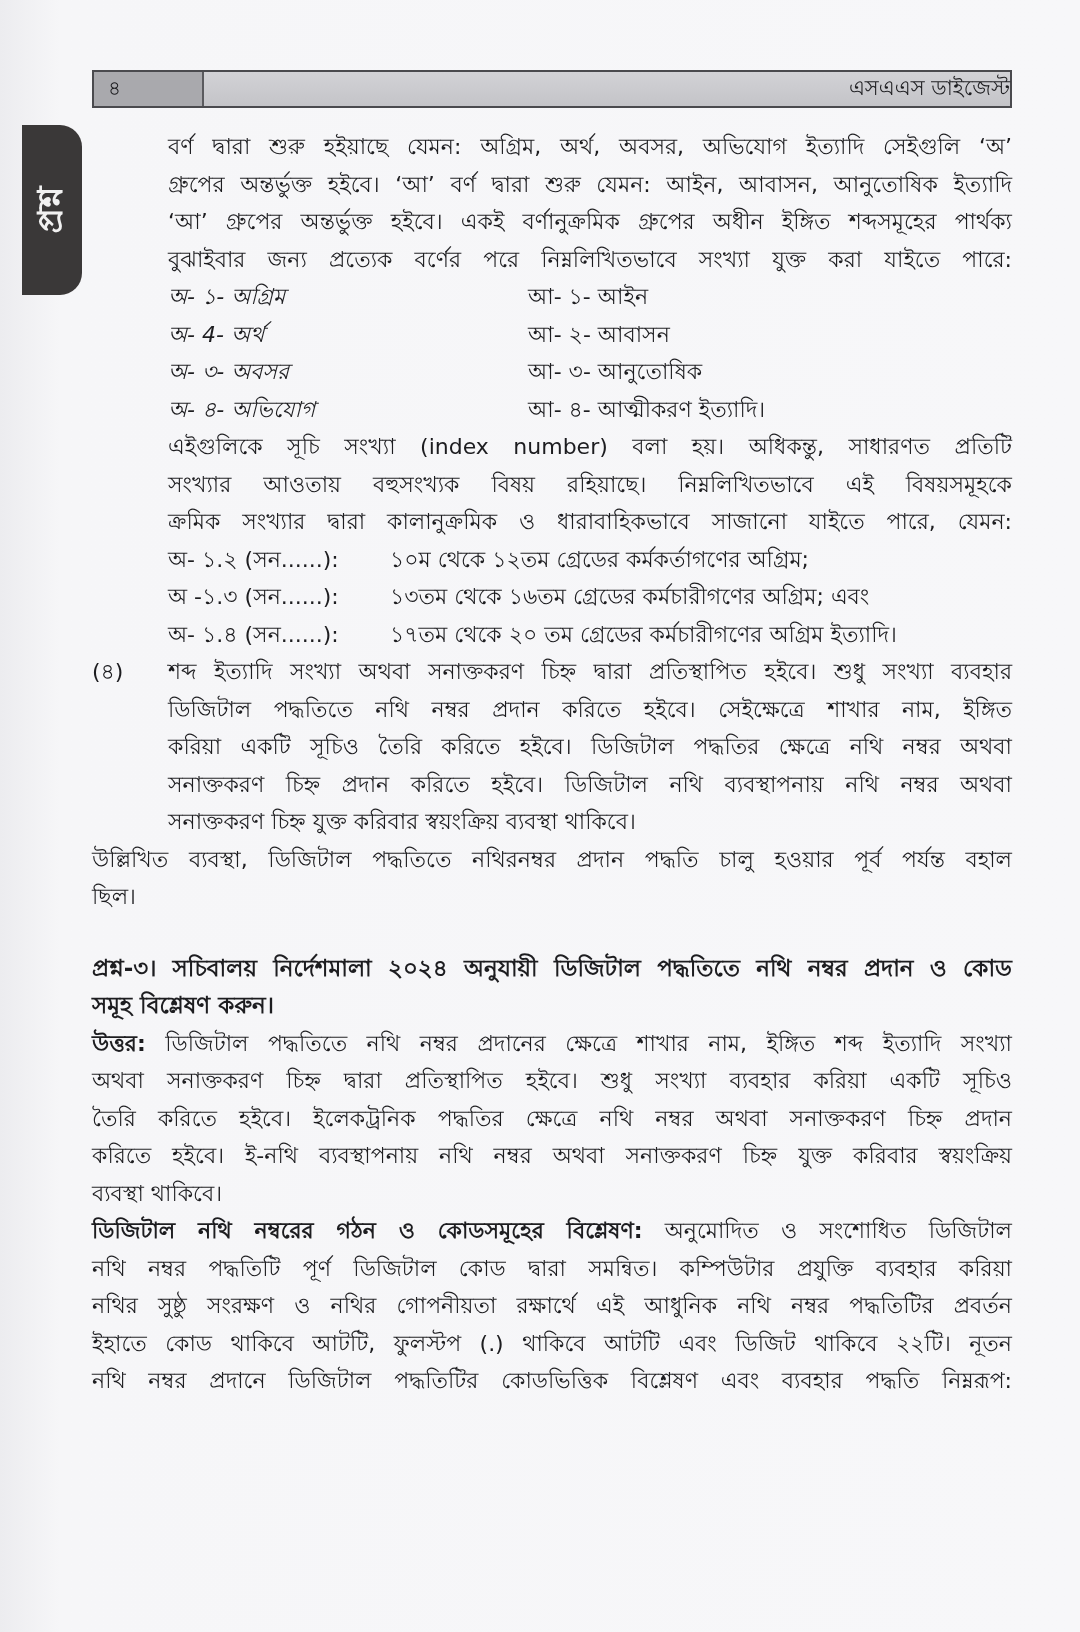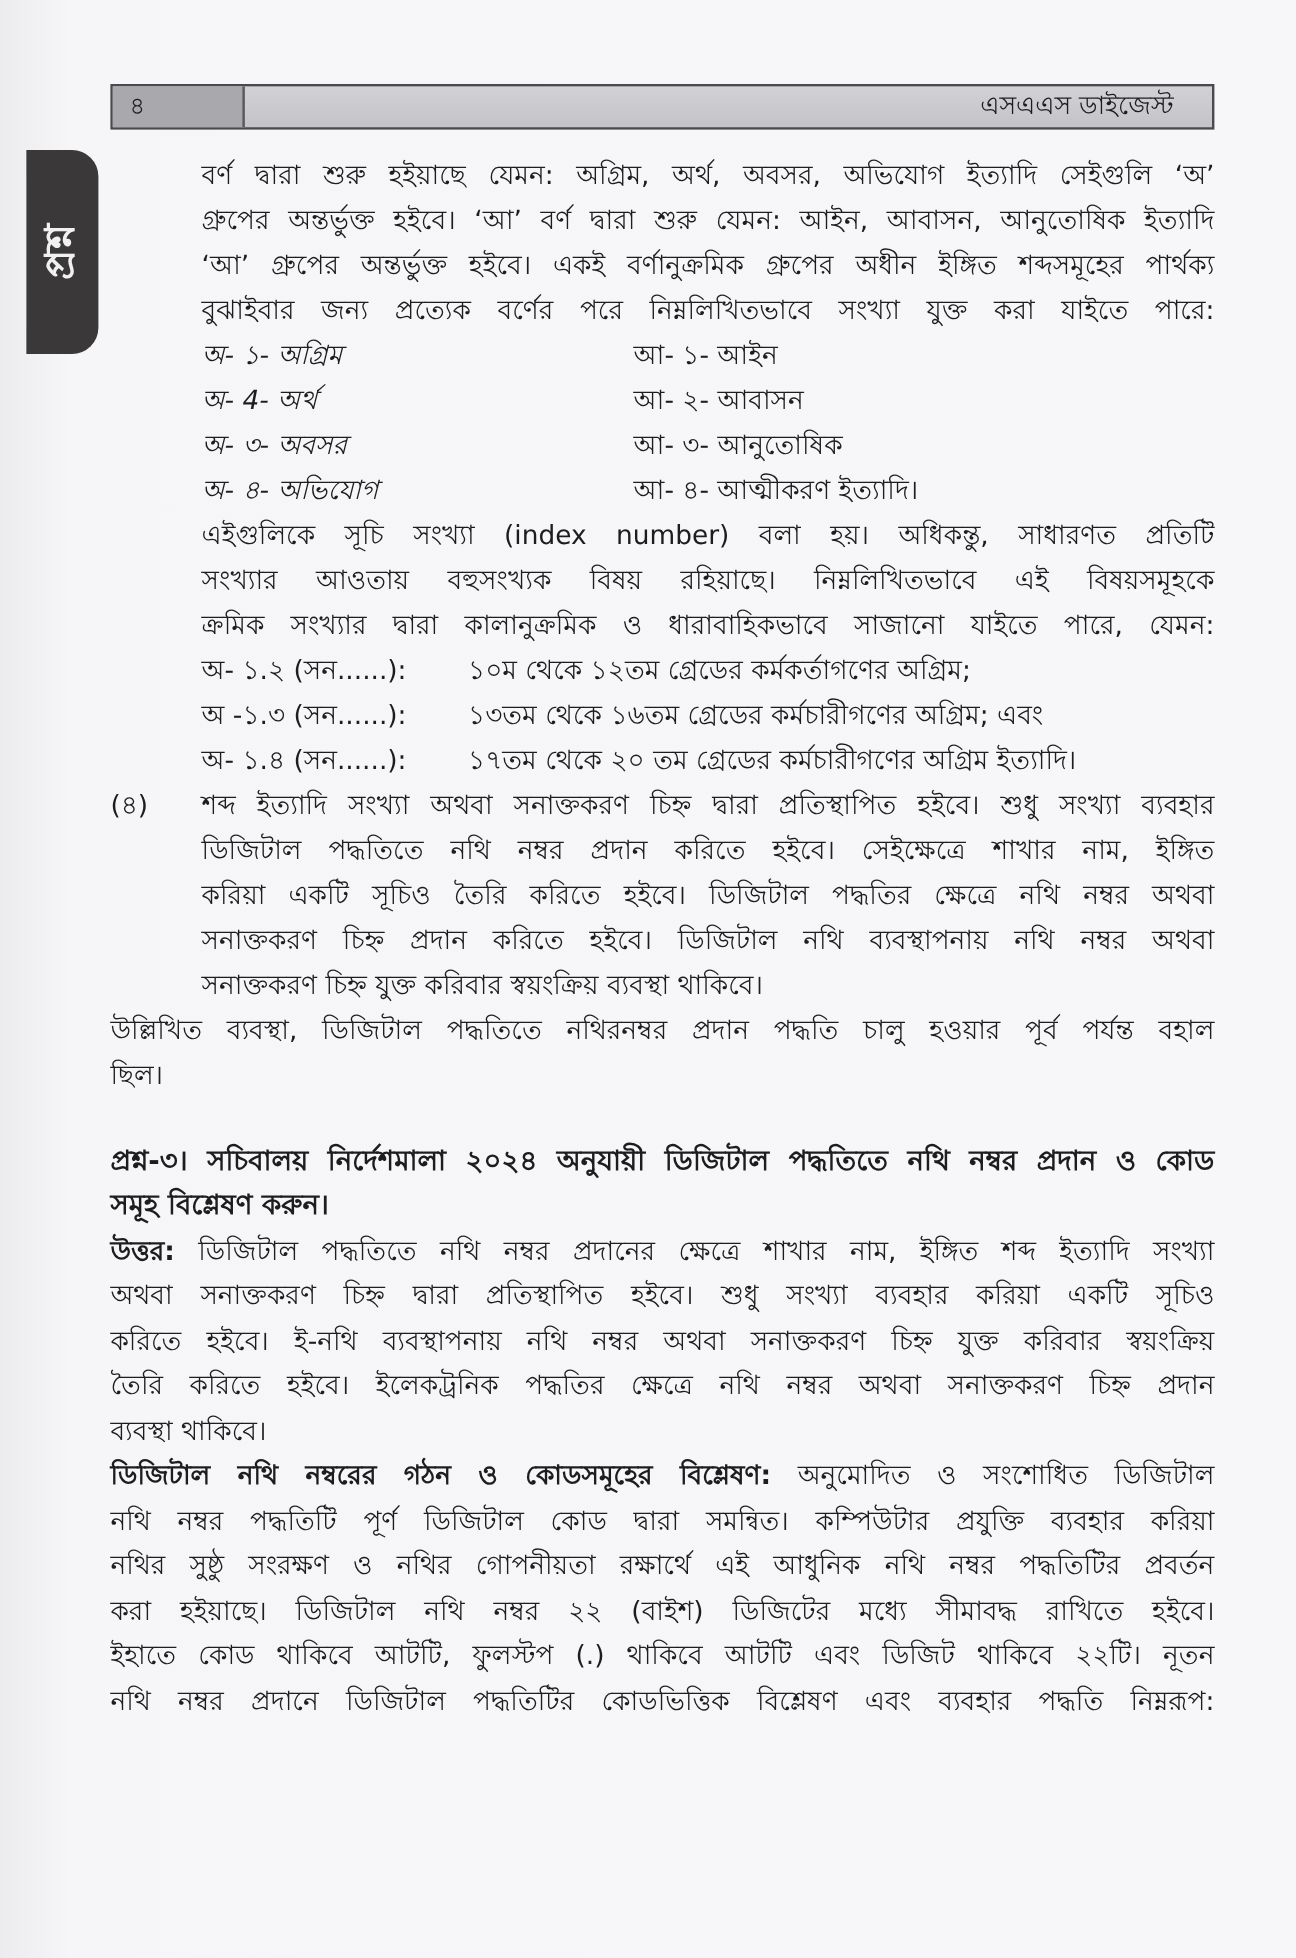--- a/index.html
+++ b/index.html
@@ -15,21 +15,21 @@
     position: absolute; left: 92px; top: 70px; width: 920px; height: 38px;
     border: 2px solid #4a4a4e; box-sizing: border-box;
     background: linear-gradient(180deg, #d2d2d6, #c4c4c8);
     display: flex; align-items: center;
   }
   .header .pageno {
     width: 110px; height: 100%; background: #a9a9ad; border-right: 2px solid #5a5a5e;
     display: flex; align-items: center; padding-left: 14px; box-sizing: border-box;
     font-size: 20px;
   }
-  .header .booktitle { margin-left: auto; padding-right: 32px; font-size: 21px; }
+  .header .booktitle { margin-left: auto; padding-right: 0; font-size: 21px; }
   .sidetab {
     position: absolute; left: 22px; top: 125px; width: 60px; height: 170px;
     background: #3a3838; border-radius: 0 22px 22px 0;
   }
   .sidetab span {
     position: absolute; left: 50%; top: 50%;
     transform: translate(-50%, -50%) rotate(-90deg);
     color: #f1f1f1; font-size: 34px; font-weight: bold; white-space: nowrap;
   }
   .body { position: absolute; left: 92px; top: 128px; width: 920px; font-size: 22px; line-height: 37.5px; }
@@ -129,28 +129,27 @@
     <div class="gap"></div>
 
     <div class="q">
       <div class="line just">প্রশ্ন-৩। সচিবালয় নির্দেশমালা ২০২৪ অনুযায়ী ডিজিটাল পদ্ধতিতে নথি নম্বর প্রদান ও কোড</div>
       <div class="line">সমূহ বিশ্লেষণ করুন।</div>
     </div>
 
     <div>
       <div class="line just"><span class="bold">উত্তর:</span><span> ডিজিটাল পদ্ধতিতে নথি নম্বর প্রদানের ক্ষেত্রে শাখার নাম, ইঙ্গিত শব্দ ইত্যাদি সংখ্যা</span></div>
       <div class="line just">অথবা সনাক্তকরণ চিহ্ন দ্বারা প্রতিস্থাপিত হইবে। শুধু সংখ্যা ব্যবহার করিয়া একটি সূচিও</div>
+      <div class="line just">তৈরি করিতে হইবে। ইলেকট্রনিক পদ্ধতির ক্ষেত্রে নথি নম্বর অথবা সনাক্তকরণ চিহ্ন প্রদান</div>
       <div class="line just">করিতে হইবে। ই-নথি ব্যবস্থাপনায় নথি নম্বর অথবা সনাক্তকরণ চিহ্ন যুক্ত করিবার স্বয়ংক্রিয়</div>
-      <div class="line just">তৈরি করিতে হইবে। ইলেকট্রনিক পদ্ধতির ক্ষেত্রে নথি নম্বর অথবা সনাক্তকরণ চিহ্ন প্রদান</div>
       <div class="line">ব্যবস্থা থাকিবে।</div>
     </div>
 
     <div>
       <div class="line just"><span class="bold">ডিজিটাল নথি নম্বরের গঠন ও কোডসমূহের বিশ্লেষণ:</span><span> অনুমোদিত ও সংশোধিত ডিজিটাল</span></div>
       <div class="line just">নথি নম্বর পদ্ধতিটি পূর্ণ ডিজিটাল কোড দ্বারা সমন্বিত। কম্পিউটার প্রযুক্তি ব্যবহার করিয়া</div>
       <div class="line just">নথির সুষ্ঠু সংরক্ষণ ও নথির গোপনীয়তা রক্ষার্থে এই আধুনিক নথি নম্বর পদ্ধতিটির প্রবর্তন</div>
-      <div class="line just">করা হইয়াছে। ডিজিটাল নথি নম্বর ২২ (বাইশ) ডিজিটের মধ্যে সীমাবদ্ধ রাখিতে হইবে।</div>
       <div class="line just">ইহাতে কোড থাকিবে আটটি, ফুলস্টপ (.) থাকিবে আটটি এবং ডিজিট থাকিবে ২২টি। নূতন</div>
       <div class="line just">নথি নম্বর প্রদানে ডিজিটাল পদ্ধতিটির কোডভিত্তিক বিশ্লেষণ এবং ব্যবহার পদ্ধতি নিম্নরূপ:</div>
     </div>
 
   </div>
 </div>
 
 </body></html>

